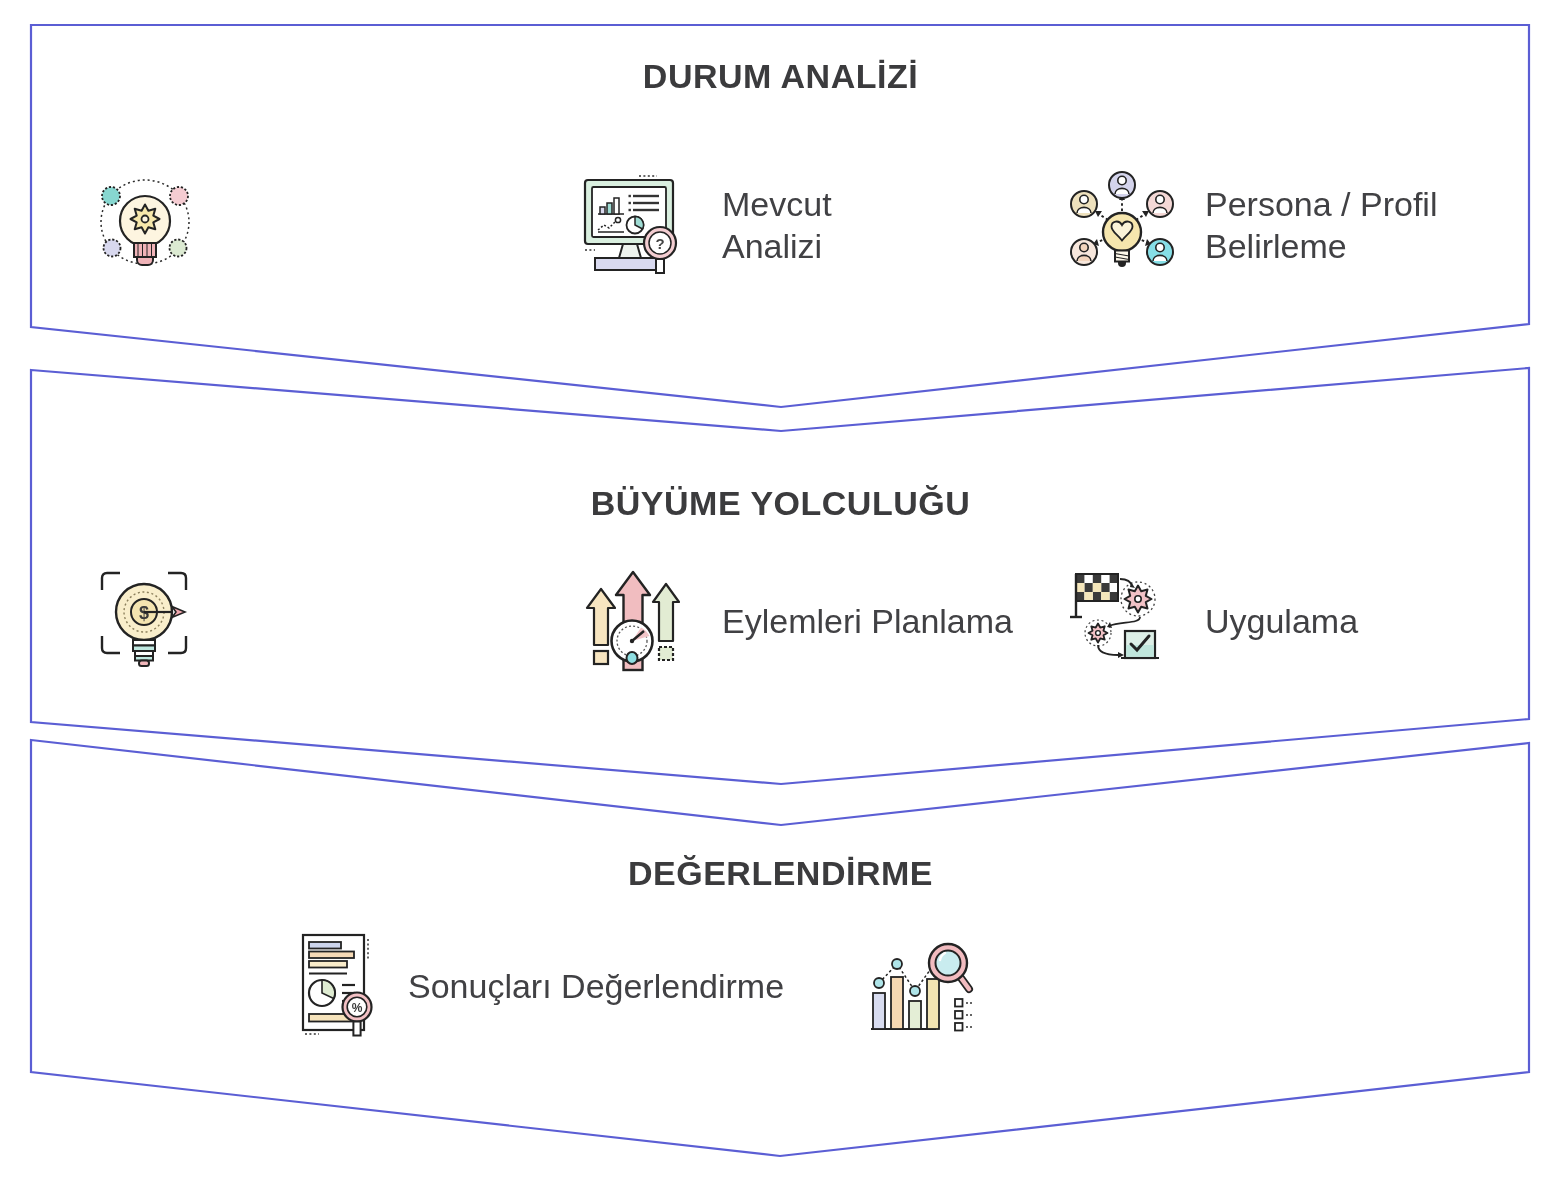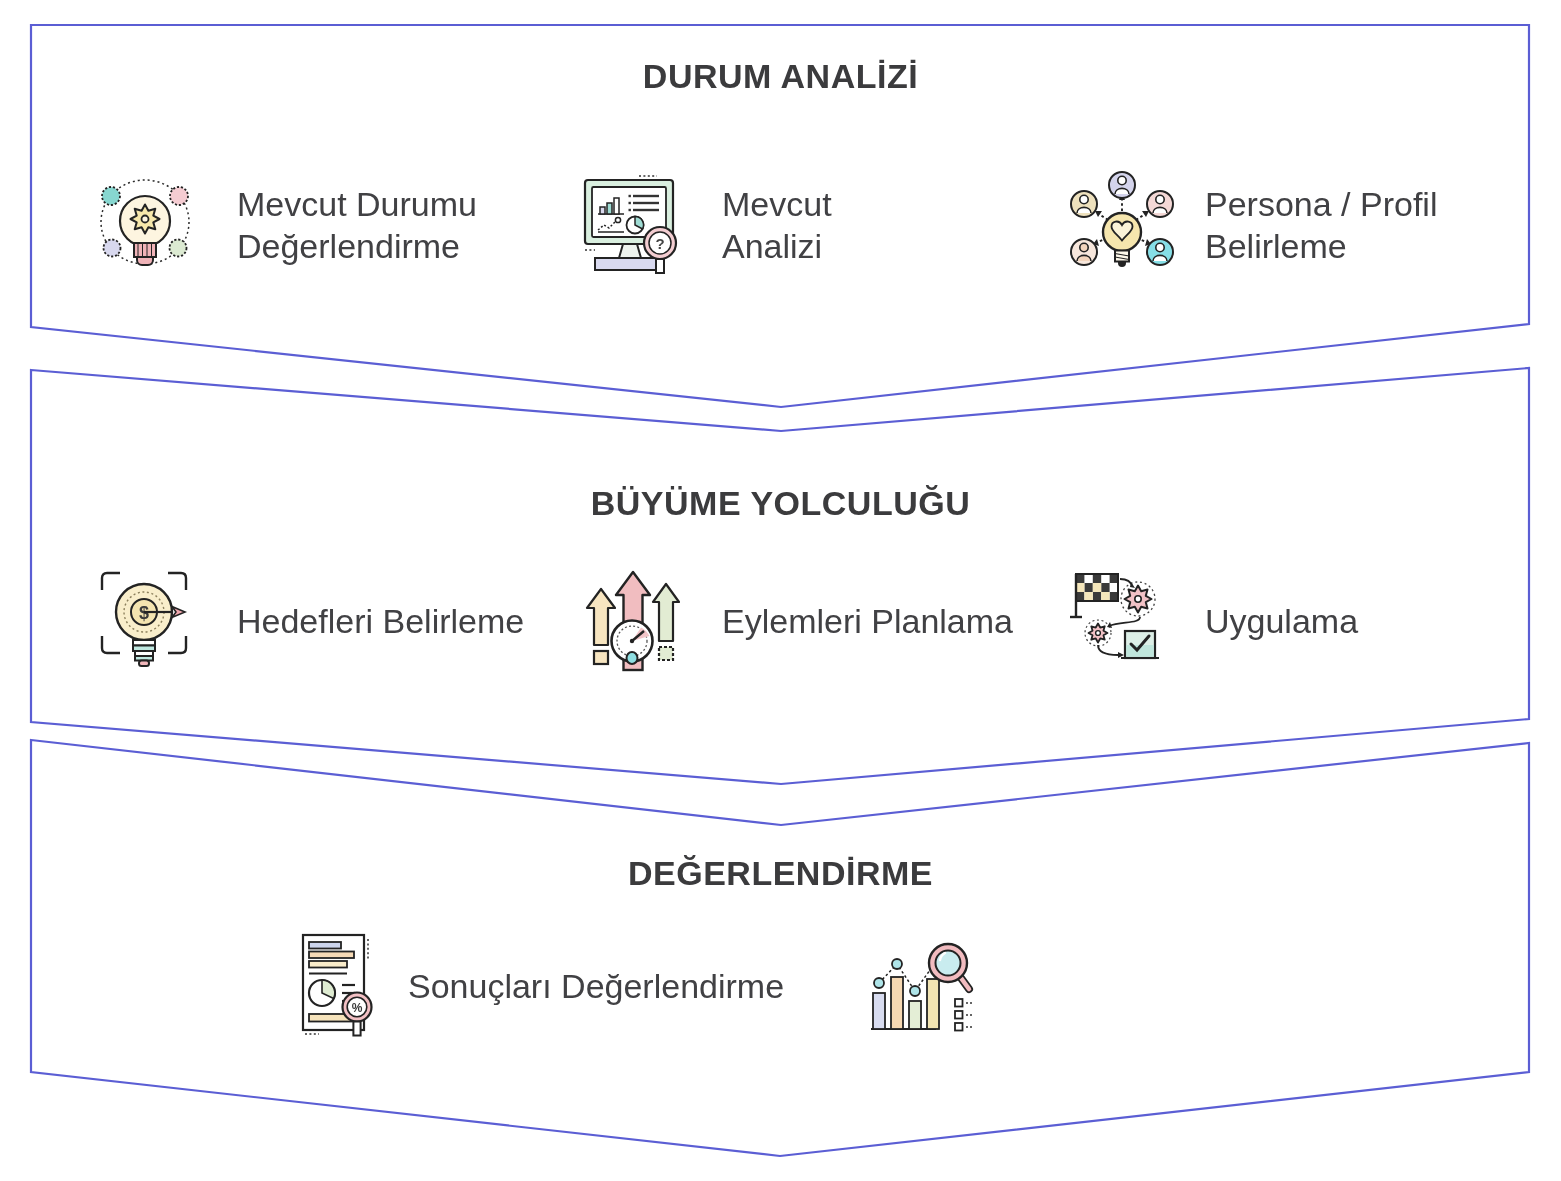--- a/index.html
+++ b/index.html
@@ -45,24 +45,20 @@
     <line x1="50" y1="74" x2="50" y2="88" stroke="#232323" stroke-width="1"></line>
     <line x1="54.5" y1="74" x2="54.5" y2="88" stroke="#232323" stroke-width="1"></line>
     <path d="M40,88 h16 v3 a5,5 0 0 1 -5,5 h-6 a5,5 0 0 1 -5,-5 z" fill="#f0b3b8" stroke="#232323" stroke-width="2"></path>
     <path d="M62.5,50 L56.3,53.4 L58.3,60.3 L51.4,58.3 L48,64.5 L44.6,58.3 L37.7,60.3 L39.7,53.4 L33.5,50 L39.7,46.6 L37.7,39.7 L44.6,41.7 L48,35.5 L51.4,41.7 L58.3,39.7 L56.3,46.6 Z" fill="#f6e7ab" stroke="#232323" stroke-width="2" stroke-linejoin="round"></path>
     <circle cx="48" cy="50" r="3.5" fill="#fdf5e0" stroke="#232323" stroke-width="1.8"></circle>
     <circle cx="14" cy="27" r="9" fill="#87d7d0" stroke="#232323" stroke-width="1.8" stroke-dasharray="2.2 1.8"></circle>
     <circle cx="82" cy="27" r="9" fill="#f5ccd2" stroke="#232323" stroke-width="1.8" stroke-dasharray="2.2 1.8"></circle>
     <circle cx="15" cy="79" r="8.5" fill="#d8d8ee" stroke="#232323" stroke-width="1.8" stroke-dasharray="2.2 1.8"></circle>
     <circle cx="81" cy="79" r="8.5" fill="#dcead2" stroke="#232323" stroke-width="1.8" stroke-dasharray="2.2 1.8"></circle>
   </svg>
-  <div class="item-label" style="left:237px;top:225px;">
-    <span class="l">Mevcut Durumu</span>
-    <span class="l">Değerlendirme</span>
-  </div>
 
   <svg class="item-icon" style="left:583px;top:174px;" width="102" height="102" viewBox="0 0 102 102">
     <line x1="56" y1="2" x2="74" y2="2" stroke="#333" stroke-width="1.6" stroke-dasharray="2 2.4"></line>
     <rect x="2" y="6" width="88" height="64" rx="3" fill="#d9efdf" stroke="#232323" stroke-width="2.2"></rect>
     <rect x="9" y="13" width="74" height="50" rx="1.5" fill="#ffffff" stroke="#232323" stroke-width="1.8"></rect>
     <line x1="15" y1="40" x2="41" y2="40" stroke="#232323" stroke-width="1.5"></line>
     <rect x="17" y="33" width="5" height="7" fill="#d9d9ee" stroke="#232323" stroke-width="1.5"></rect>
     <rect x="24" y="29" width="5" height="11" fill="#9fdcd4" stroke="#232323" stroke-width="1.5"></rect>
     <rect x="31" y="24" width="5" height="16" fill="#ffffff" stroke="#232323" stroke-width="1.5"></rect>
     <line x1="50" y1="22" x2="76" y2="22" stroke="#333" stroke-width="2.4"></line>
@@ -155,24 +151,20 @@
     <circle cx="44" cy="42" r="13" fill="#f4e4b0" stroke="#232323" stroke-width="2"></circle>
     <text x="44" y="48.5" text-anchor="middle" font-size="18" font-weight="bold" fill="#3a3a3a">$</text>
     <line x1="44" y1="42" x2="72" y2="42" stroke="#232323" stroke-width="2.2"></line>
     <polygon points="72,36.5 85,42 72,47.5 76,42" fill="#f0a7ae" stroke="#232323" stroke-width="1.6"></polygon>
     <rect x="33" y="70" width="22" height="5.5" fill="#ffffff" stroke="#232323" stroke-width="2"></rect>
     <rect x="33" y="75.5" width="22" height="5.5" fill="#bfe8e0" stroke="#232323" stroke-width="2"></rect>
     <rect x="35" y="81" width="18" height="5" fill="#ffffff" stroke="#232323" stroke-width="2"></rect>
     <rect x="35" y="86" width="18" height="4.5" fill="#bfe8e0" stroke="#232323" stroke-width="2"></rect>
     <rect x="39" y="90.5" width="10" height="5.5" rx="2.5" fill="#f0b6ba" stroke="#232323" stroke-width="2"></rect>
   </svg>
-  <div class="item-label" style="left:237px;top:621px;">
-    <span class="l">Hedefleri Belirleme</span>
-    <span class="l"></span>
-  </div>
 
   <svg class="item-icon" style="left:584px;top:569px;" width="100" height="104" viewBox="0 0 100 104">
     <path d="M17,20 L31,39 H24 V76 H10 V39 H3 Z" fill="#f7e5c0" stroke="#232323" stroke-width="2.2" stroke-linejoin="round"></path>
     <rect x="10" y="82" width="14" height="13" fill="#f7e5c0" stroke="#232323" stroke-width="2.2"></rect>
     <path d="M82,15 L95,33 H89 V72 H75 V33 H69 Z" fill="#e2ecd3" stroke="#232323" stroke-width="2.2" stroke-linejoin="round"></path>
     <rect x="75" y="78" width="14" height="13" fill="#e2ecd3" stroke="#232323" stroke-width="2.2" stroke-dasharray="3 2"></rect>
     <path d="M49,3 L66,26 H58.5 V84 H39.5 V26 H32 Z" fill="#f1bdc0" stroke="#232323" stroke-width="2.4" stroke-linejoin="round"></path>
     <rect x="39.5" y="90" width="19" height="11" fill="#f1bdc0" stroke="#232323" stroke-width="2.4"></rect>
     <circle cx="48" cy="72" r="20.5" fill="#ffffff" stroke="#232323" stroke-width="2.6"></circle>
     <circle cx="48" cy="72" r="15" fill="none" stroke="#555555" stroke-width="1.3" stroke-dasharray="2 2.2"></circle>

